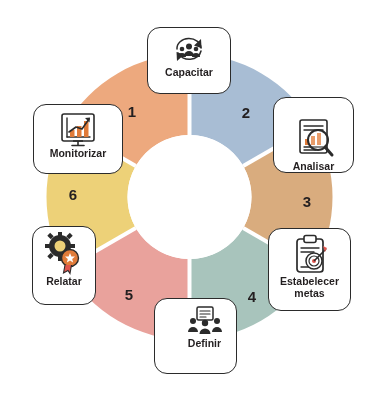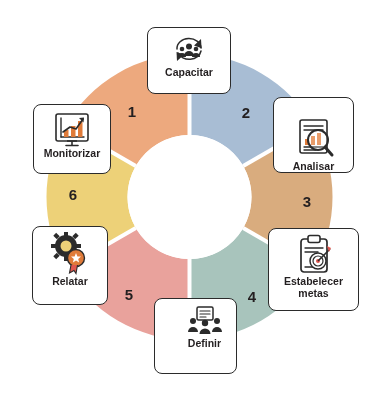--- a/index.html
+++ b/index.html
@@ -39,21 +39,21 @@
   #num3 { left: 297px; top: 193px; }
   #num4 { left: 242px; top: 288px; }
   #num5 { left: 119px; top: 286px; }
   #num6 { left: 63px; top: 186px; }
 
   
   .card {
     position: absolute;
     background: #ffffff;
     border: 1.6px solid #2b2b2b;
-    border-radius: 8px;
+    border-radius: 13px;
     box-sizing: border-box;
     display: flex;
     flex-direction: column;
     align-items: center;
     justify-content: flex-start;
     padding-top: 5px;
   }
   .card-label {
     font-size: 10.5px;
     font-weight: bold;
@@ -61,24 +61,24 @@
     text-align: center;
     line-height: 11.5px;
     width: 100%;
   }
   .card-icon {
     display: block;
   }
 
   #card-capacitar { left: 147px; top: 27px; width: 84px; height: 67px; }
   #card-analisar  { left: 273px; top: 97px; width: 81px; height: 76px; justify-content: flex-end; }
-  #card-metas     { left: 268px; top: 228px; width: 91px; height: 83px; }
+  #card-metas     { left: 268px; top: 228px; width: 83px; height: 83px; }
   #card-estrategias { left: 154px; top: 298px; width: 83px; height: 76px; padding-left: 18px; }
-  #card-relatar   { left: 32px; top: 226px; width: 76px; height: 79px; }
-  #card-monitorizar { left: 33px; top: 104px; width: 78px; height: 70px; }
+  #card-relatar   { left: 32px; top: 226px; width: 64px; height: 79px; }
+  #card-monitorizar { left: 33px; top: 104px; width: 90px; height: 70px; }
 </style>
 </head>
 <body>
 
 <div id="diagram">
 
   <svg class="wheel" viewBox="0 0 379 394">
     <defs>
       
     </defs>

